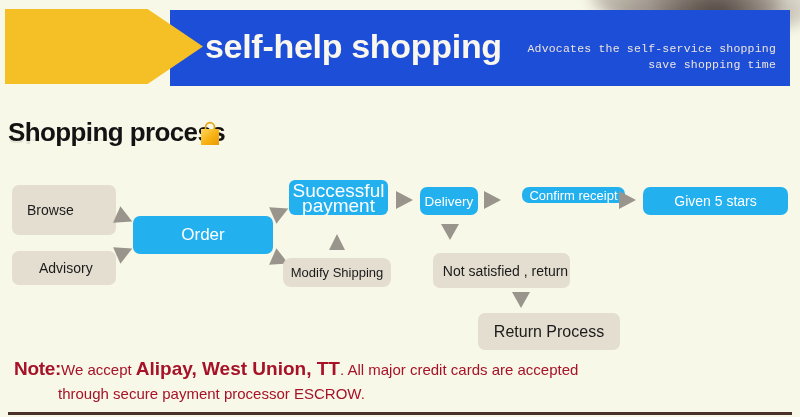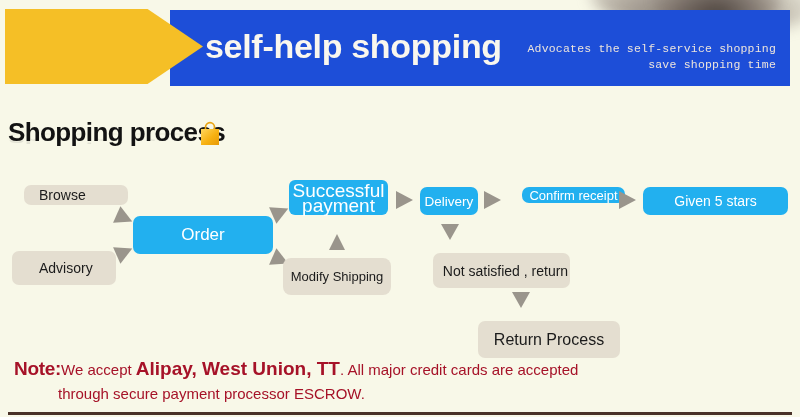--- a/index.html
+++ b/index.html
@@ -254,21 +254,21 @@
     <rect x="3" y="8" width="18" height="16" rx="0.6" fill="url(#bagGrad)"></rect>
     <defs>
       <linearGradient id="bagGrad" x1="0" y1="0" x2="1" y2="1">
         <stop offset="0%" stop-color="#ffd75e"></stop>
         <stop offset="55%" stop-color="#f7b112"></stop>
         <stop offset="100%" stop-color="#e79a06"></stop>
       </linearGradient>
     </defs>
   </svg>
 
-  <div class="node beige" style="left:24px; top:185px; width:104px; height:20px; justify-content:flex-start; padding-left:15px; font-size:14px;">
+  <div class="node beige" style="left:12px; top:185px; width:104px; height:50px; justify-content:flex-start; padding-left:15px; font-size:14px;">
     <span>Browse</span>
   </div>
 
   <div class="node beige" style="left:12px; top:251px; width:104px; height:34px; justify-content:flex-start; padding-left:27px; font-size:14px;">
     <span>Advisory</span>
   </div>
 
   <div class="arrow downright" style="left:116px; top:209px;"></div>
   <div class="arrow upright" style="left:116px; top:243px;"></div>
 
@@ -278,21 +278,21 @@
 
   <div class="arrow upright" style="left:272px; top:203px;"></div>
 
   <div class="arrow downright" style="left:272px; top:251px;"></div>
 
   <div class="node blue" style="left:289px; top:180px; width:99px; height:35px; font-size:19px; line-height:15px; flex-direction:column;border-radius:6px;">
     <span>Successful</span>
     <span>payment</span>
   </div>
 
-  <div class="node beige" style="left:283px; top:258px; width:108px; height:37px; font-size:13px;border-radius:8px;">
+  <div class="node beige" style="left:283px; top:258px; width:108px; height:29px; font-size:13px;border-radius:8px;">
     <span>Modify Shipping</span>
   </div>
 
   <div class="arrow up" style="left:329px; top:234px;"></div>
 
   <div class="arrow right" style="left:396px; top:191px;"></div>
 
   <div class="node blue" style="left:420px; top:187px; width:58px; height:28px; font-size:13.5px;">
     <span>Delivery</span>
   </div>
@@ -310,21 +310,21 @@
   <div class="node blue" style="left:643px; top:187px; width:145px; height:28px; font-size:14px;">
     <span>Given 5 stars</span>
   </div>
 
   <div class="node beige" style="left:433px; top:253px; width:137px; height:35px; font-size:14px;padding-left:8px;">
     <span>Not satisfied , return</span>
   </div>
 
   <div class="arrow down" style="left:512px; top:292px;"></div>
 
-  <div class="node beige" style="left:478px; top:313px; width:142px; height:37px; font-size:16px;margin-top:8px;">
+  <div class="node beige" style="left:478px; top:313px; width:142px; height:37px; font-size:16px;">
     <span>Return Process</span>
   </div>
 
   <div class="note">
     <span class="note-label">Note:</span><span>We accept </span><span class="note-strong">Alipay, West Union, TT</span><span>. All major credit cards are accepted</span>
     <span class="note-line2">through secure payment processor ESCROW.</span>
   </div>
 
   <div class="bottom-rule"></div>
 

